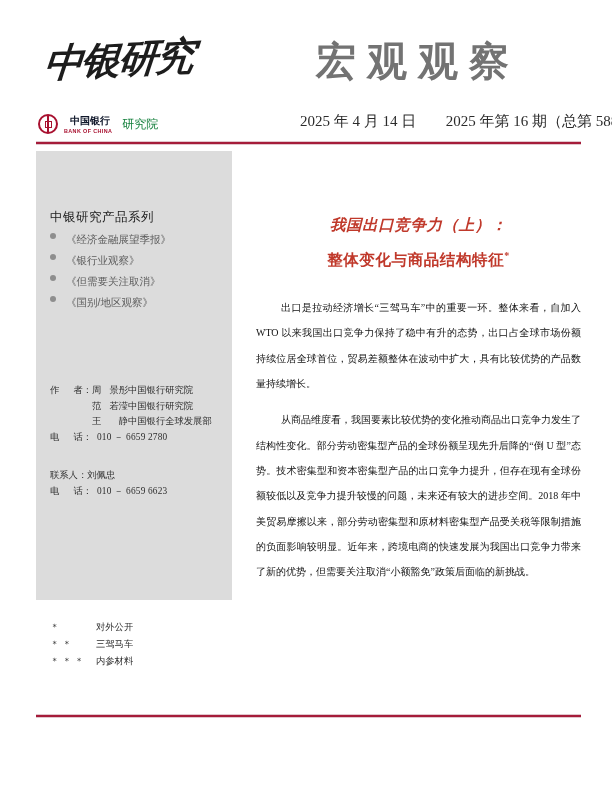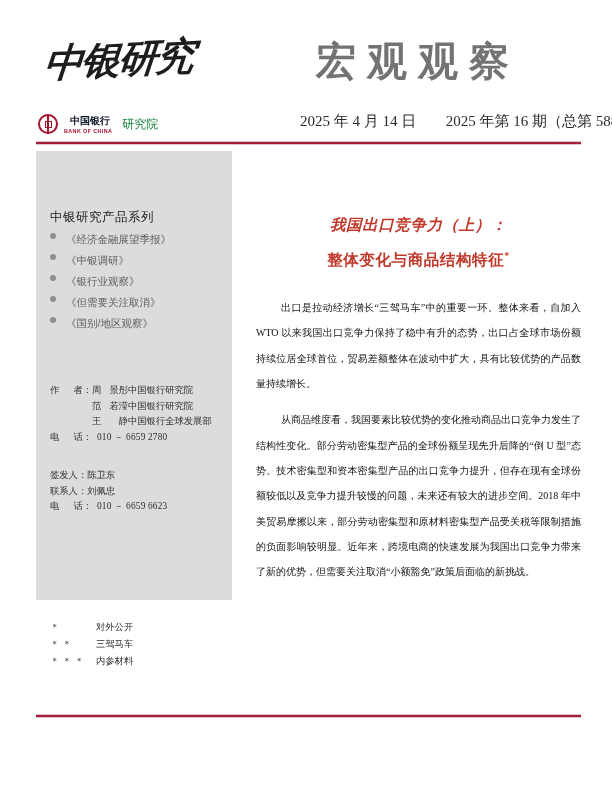--- a/index.html
+++ b/index.html
@@ -207,24 +207,20 @@
 
     <div class="sb-heading">中银研究产品系列</div>
 
     <div class="sb-list">
       <div class="sb-item">
         <span class="dot"></span>
         <span>《经济金融展望季报》</span>
       </div>
       <div class="sb-item">
         <span class="dot"></span>
-        <span>《中银调研》</span>
-      </div>
-      <div class="sb-item">
-        <span class="dot"></span>
         <span>《银行业观察》</span>
       </div>
       <div class="sb-item">
         <span class="dot"></span>
         <span>《但需要关注取消》</span>
       </div>
       <div class="sb-item">
         <span class="dot"></span>
         <span>《国别/地区观察》</span>
       </div>
@@ -265,21 +261,20 @@
       <div class="meta-tel">
         <span class="meta-label">
           <span>电</span>
             <span>话：</span>
         </span>
         <span class="num">010 －  6659 2780</span>
       </div>
 
       <div class="meta-gap"></div>
 
-      <div class="meta-plain">签发人：陈卫东</div>
       <div class="meta-plain">联系人：刘佩忠</div>
 
       <div class="meta-tel">
         <span class="meta-label">
           <span>电</span>
             <span>话：</span>
         </span>
         <span class="num">010 －  6659 6623</span>
       </div>
     </div>

